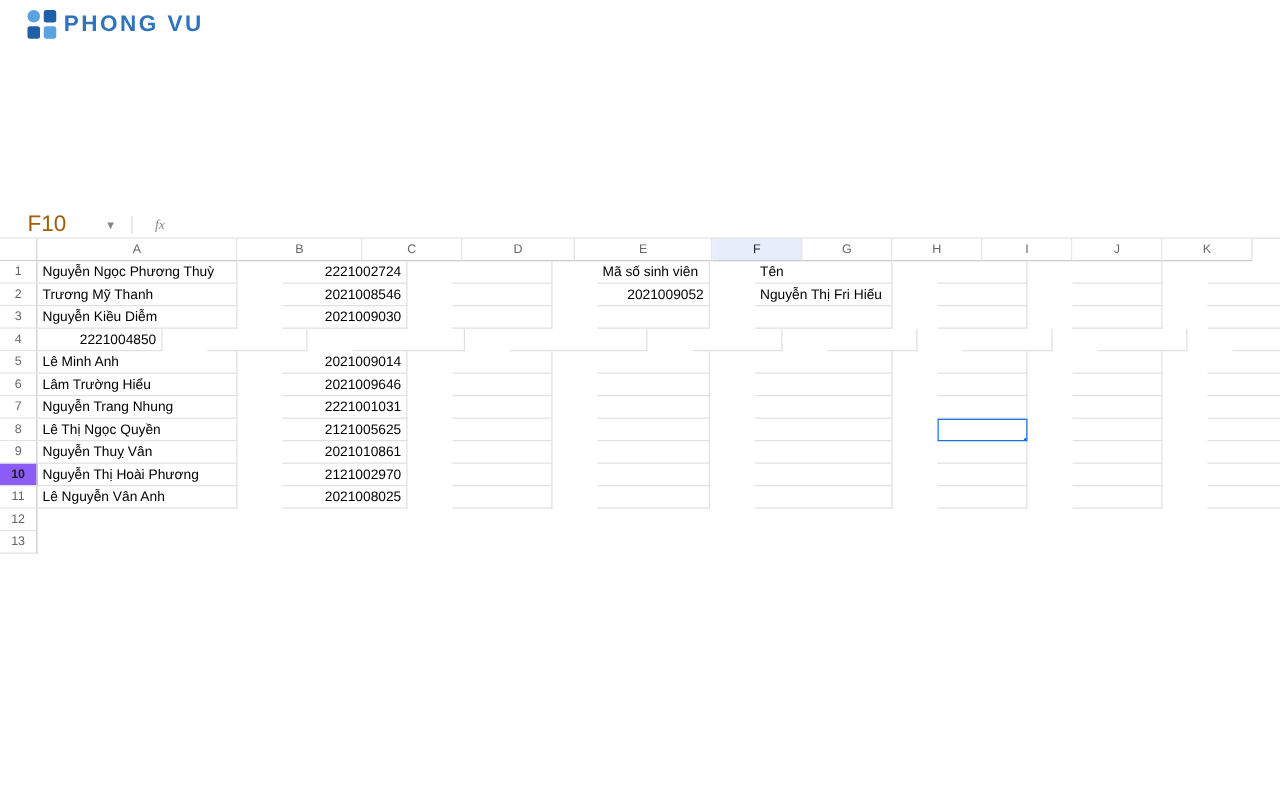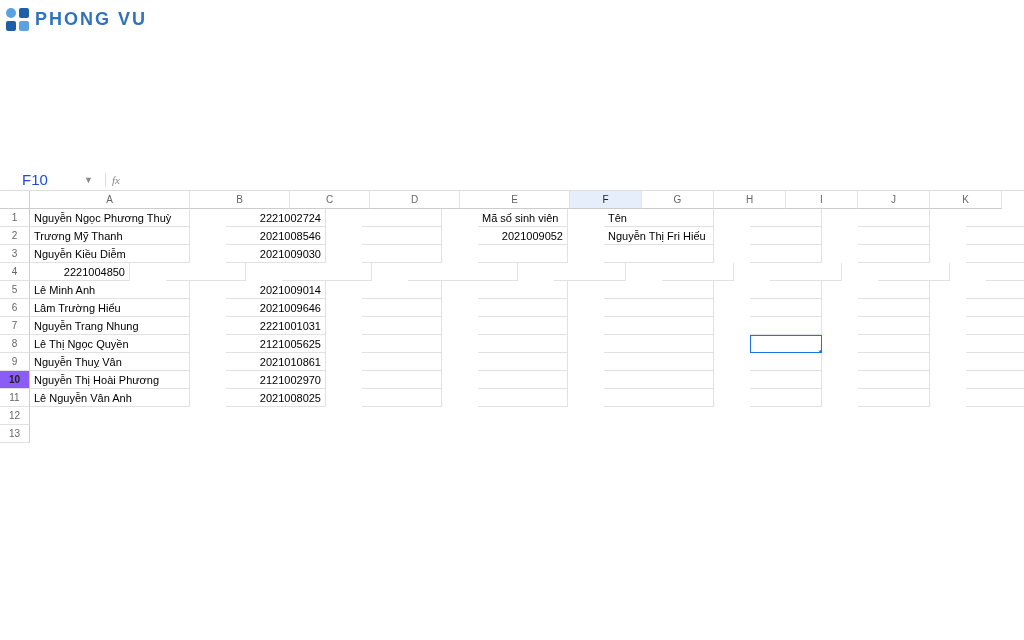--- a/index.html
+++ b/index.html
@@ -6,21 +6,21 @@
 body {
   font-family: Arial, sans-serif;
   font-size: 11px;
   background: #fff;
   width: 1024px;
   height: 640px;
   overflow: hidden;
   position: relative;
 }
 .logo-area {
-  padding: 8px 6px;
+  padding: 8px 22px;
   display: flex;
   align-items: center;
   gap: 6px;
 }
 .logo-icon {
   display: grid;
   grid-template-columns: 10px 10px;
   grid-template-rows: 10px 10px;
   gap: 3px;
 }
@@ -39,35 +39,36 @@
 .gap { height: 130px; }
 .name-box-row {
   display:flex;
   align-items:center;
   height:22px;
   border-bottom:1px solid #ddd;
   padding:0 18px;
 }
 .name-box {
   width:60px;
-  font-size:15px;
-  color:#1d4ed8;
+  font-size:18px;
+  color:#a16207;
   padding:2px 4px;
 }
 .nb-arrow {
   color:#888;
   font-size:9px;
   padding:0 6px;
 }
 .nb-sep { width:1px; height:14px; background:#ddd; margin:0 6px; }
 .fx {
   font-style: italic;
   color:#888;
   font-size:11px;
   font-family: 'Times New Roman', serif;
+  margin-left: 12px;
 }
 .sheet {
   display:flex;
 }
 .rowhead-col {
   width:30px;
   flex:0 0 auto;
   background:#fff;
 }
 .rowhead-cell {

